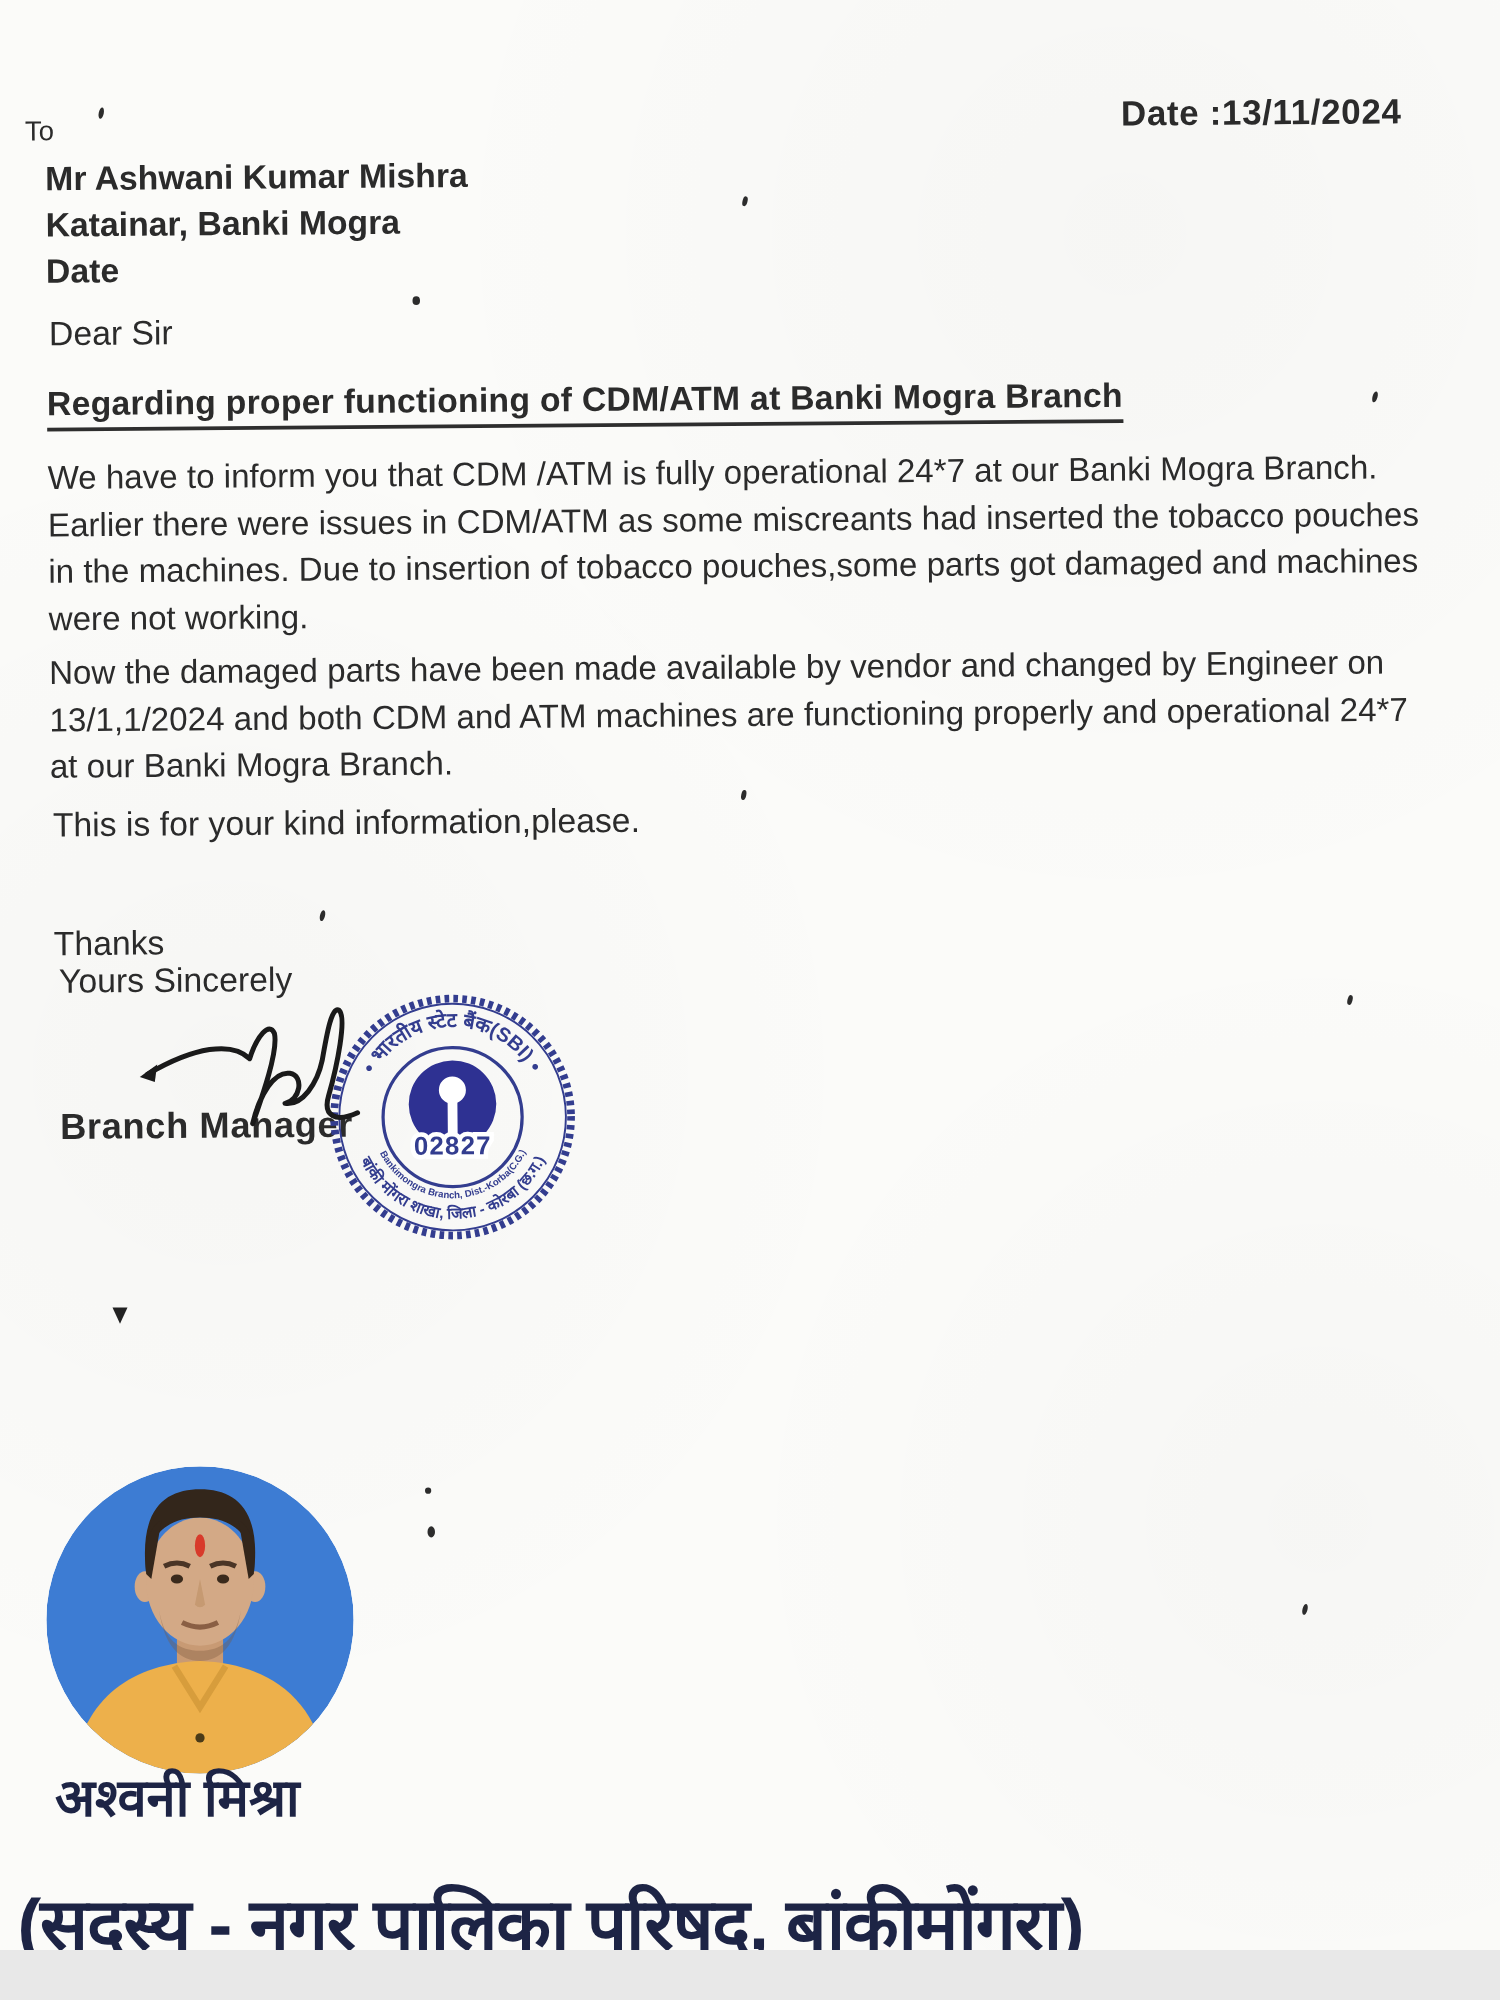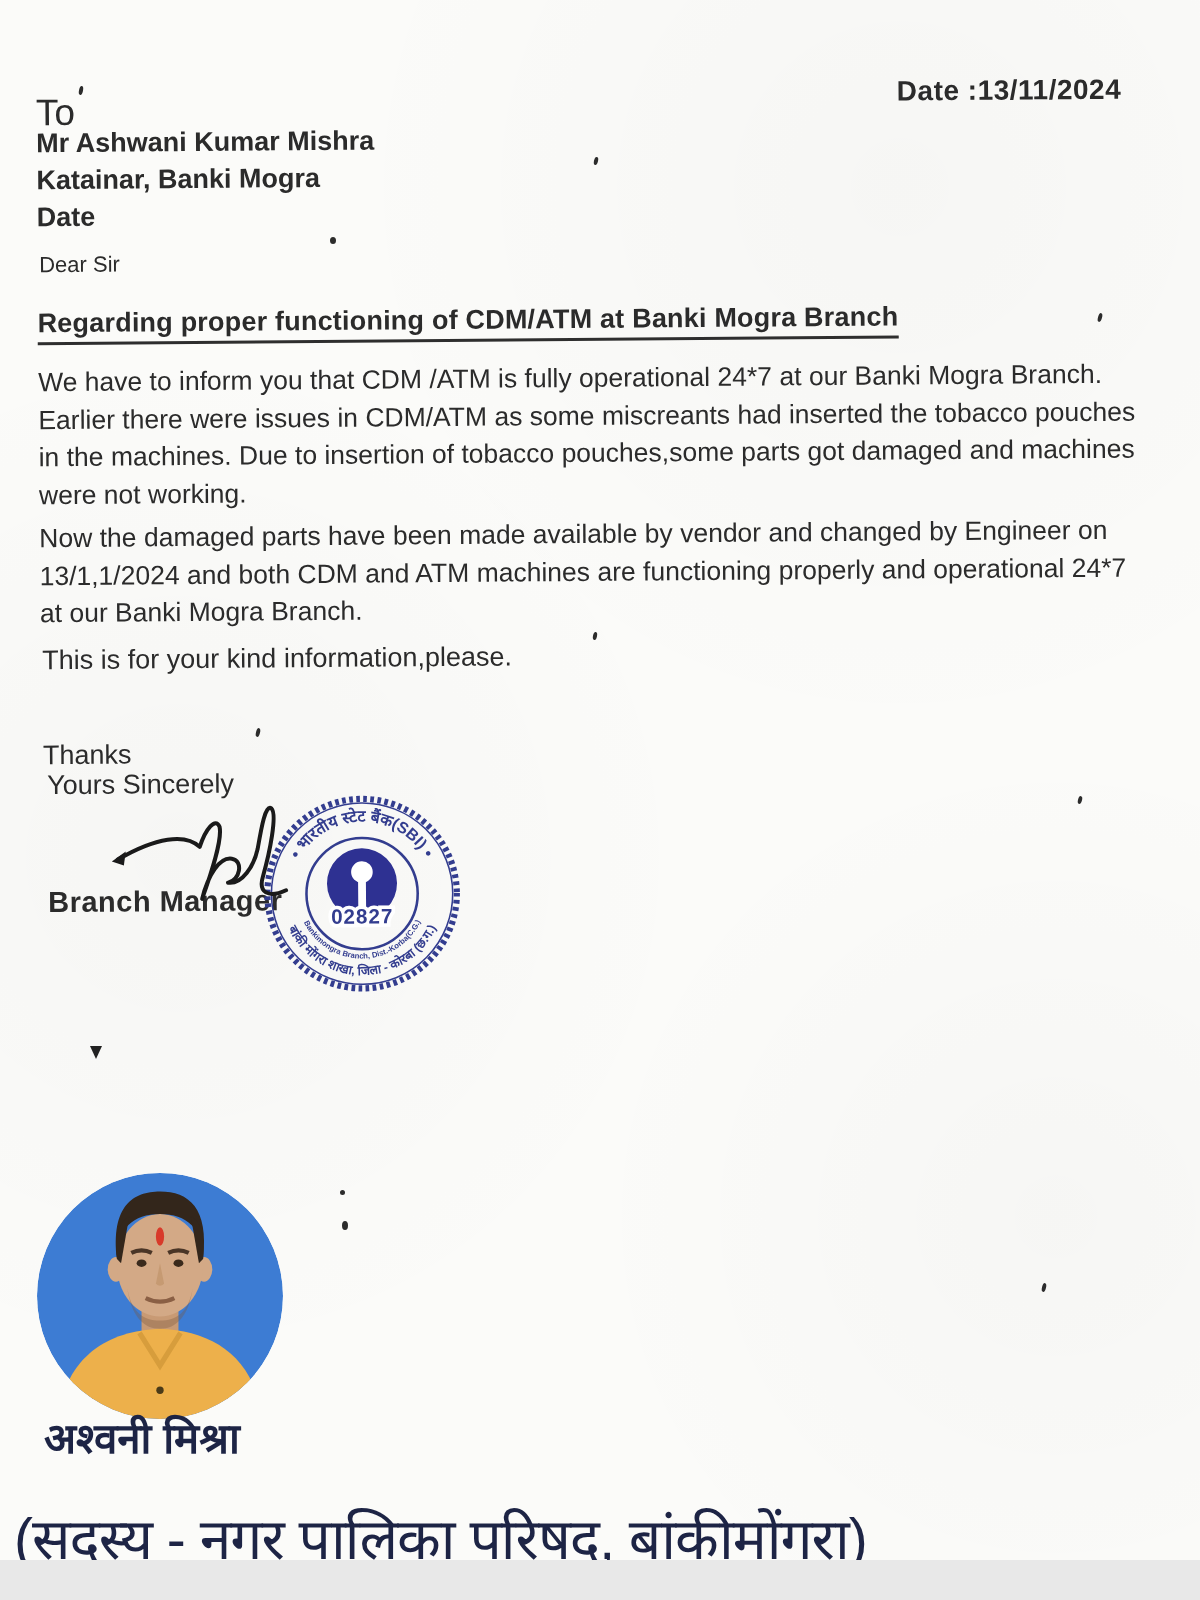--- a/index.html
+++ b/index.html
@@ -17,25 +17,25 @@
       radial-gradient(circle at 75% 12%, rgba(0,0,0,0.02), transparent 35%),
       radial-gradient(circle at 15% 55%, rgba(0,0,0,0.018), transparent 40%),
       radial-gradient(circle at 88% 78%, rgba(0,0,0,0.02), transparent 30%);
     font-family:"Liberation Sans", sans-serif;
     color:var(--ink); overflow:hidden;
   }
   .letter-body{position:absolute; left:0; top:0; width:1200px; height:1100px;
     transform:rotate(-0.45deg); transform-origin:60px 120px;}
   .abs{position:absolute;}
   .date{left:897px; top:82px; font-size:28px; font-weight:bold; letter-spacing:.5px;}
-  .to{left:36px; top:92px; font-size:37px;}
+  .to{left:20px; top:92px; font-size:22px;}
   .addr1{left:36px; top:128px; font-size:27px; font-weight:bold;}
   .addr2{left:36px; top:165px; font-size:27px; font-weight:bold;}
   .addr3{left:36px; top:202px; font-size:27px; font-weight:bold;}
-  .dear{left:38px; top:252px; font-size:22px;}
+  .dear{left:38px; top:252px; font-size:27px;}
   .subject{left:36px; top:308px; font-size:27px; font-weight:bold;
     border-bottom:3px solid #2e2e2e; padding-bottom:3px; letter-spacing:.2px;}
   .para{left:36px; font-size:26.5px; line-height:37.5px; width:1135px;}
   .p1{top:364px;} .p2{top:520px;}
   .info{left:38px; top:645px; font-size:27px;}
   .thanks{left:38px; top:706px; font-size:27px;margin-top:34px;}
   .closing{left:42px; top:770px; font-size:27px;}
   .signatory{left:42px; top:886px; font-size:29px; font-weight:bold; letter-spacing:.5px;}
   .stamp-wrap{left:253px; top:793px; width:206px; height:206px;}
   .sig-wrap{left:100px; top:792px; width:250px; height:150px;}
@@ -44,21 +44,21 @@
   .arc-bot-hi{font-size:12px; font-weight:bold; fill:var(--stamp-ink); font-family:"Liberation Sans",sans-serif;}
   .arc-bot-en{font-size:7.5px; font-weight:bold; fill:var(--stamp-ink); font-family:"Liberation Sans",sans-serif;}
   .stamp-ring{stroke:var(--stamp-ink); fill:none;}
   .stamp-code{font-size:20px; font-weight:bold; fill:var(--stamp-ink);
     paint-order:stroke; stroke:#ffffff; stroke-width:7px;
     font-family:"Liberation Sans",sans-serif; letter-spacing:1px;}
   .sig-path{stroke:#1a1a1a; stroke-width:4; fill:none; stroke-linecap:round; stroke-linejoin:round;}
   .photo{left:37px; top:1173px; width:246px; height:246px; border-radius:50%; overflow:hidden;}
   .hindi-name{left:44px; top:1408px; font-size:42px; font-weight:bold; color:var(--hindi-navy);
     font-family:"Liberation Sans", sans-serif; white-space:nowrap;}
-  .hindi-title{left:14px; top:1498px; font-size:57px; font-weight:normal; color:var(--hindi-navy);
+  .hindi-title{left:14px; top:1498px; font-size:57px; font-weight:bold; color:var(--hindi-navy);
     font-family:"Liberation Sans", sans-serif; white-space:nowrap; letter-spacing:-1px;}
   .speck{position:absolute; background:#2c2c2c; border-radius:50%;}
   .tri{position:absolute; width:0; height:0; border-left:6px solid transparent;
     border-right:6px solid transparent; border-top:13px solid #222;}
 </style>
 </head>
 <body>
 
 <div class="page">
 

